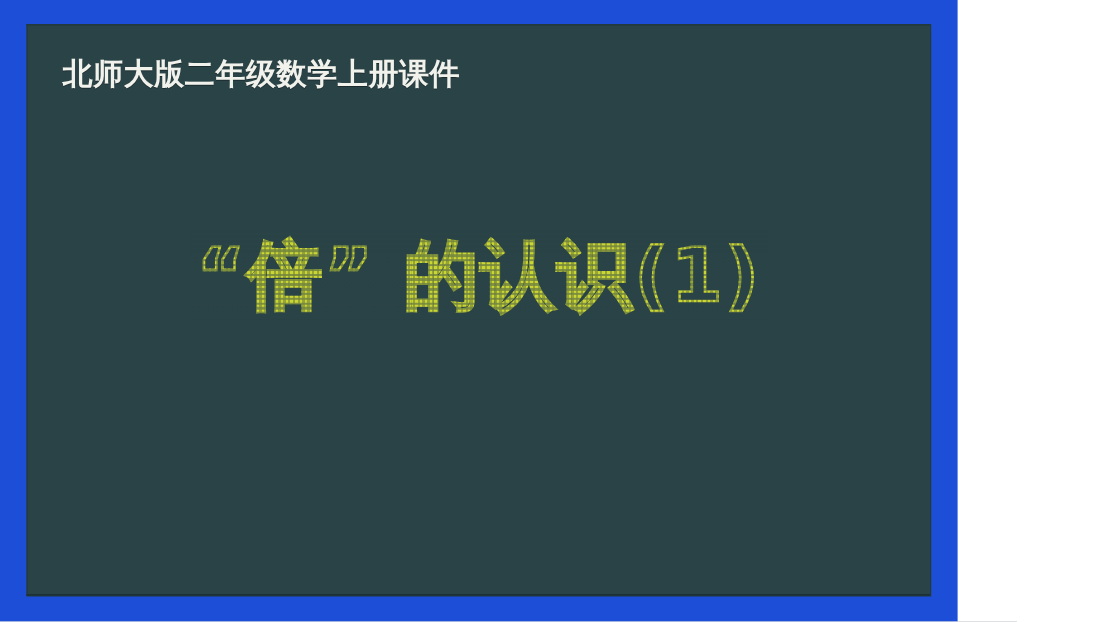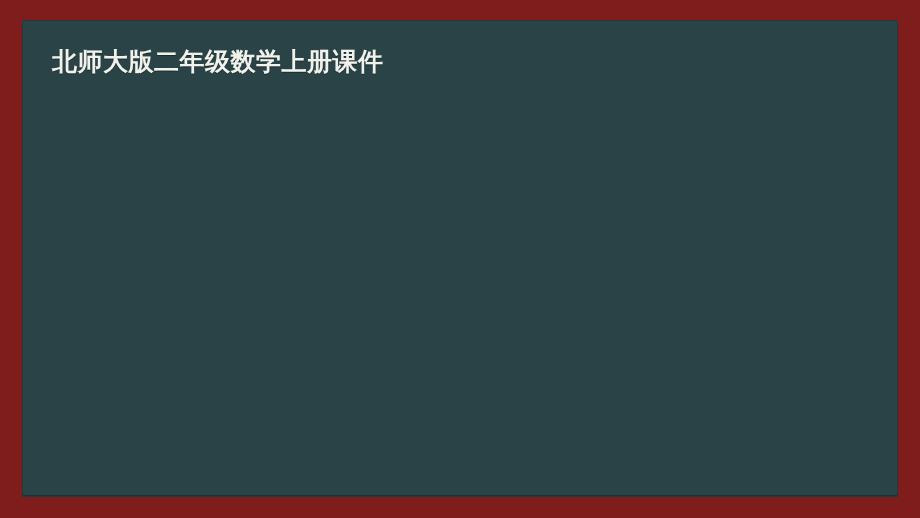--- a/index.html
+++ b/index.html
@@ -3,23 +3,23 @@
 <meta charset="utf-8">
 <style>
   html, body {
     margin: 0;
     padding: 0;
     background: #ffffff;
   }
 
   .slide {
     position: relative;
-    width: 920px;
+    width: 798px;
     height: 518px;
-    background: #7f1d1d;
+    background: #1d4ed8;
     overflow: hidden;
     font-family: "Liberation Serif", "DejaVu Serif", serif;
     box-sizing: border-box;
   }
 
   
   .board {
     position: absolute;
     left: 22px;
     top: 20px;
@@ -107,16 +107,19 @@
 </style>
 </head>
 <body>
 
 <div class="slide">
 
   <div class="board">
 
     <div class="header">北师大版二年级数学上册课件</div>
 
+    <div class="title-wrap">
+      <div class="title">“倍” 的认识(1)<span class="tex"></span></div>
+    </div>
 
   </div>
 
 </div>
 
 </body></html>

